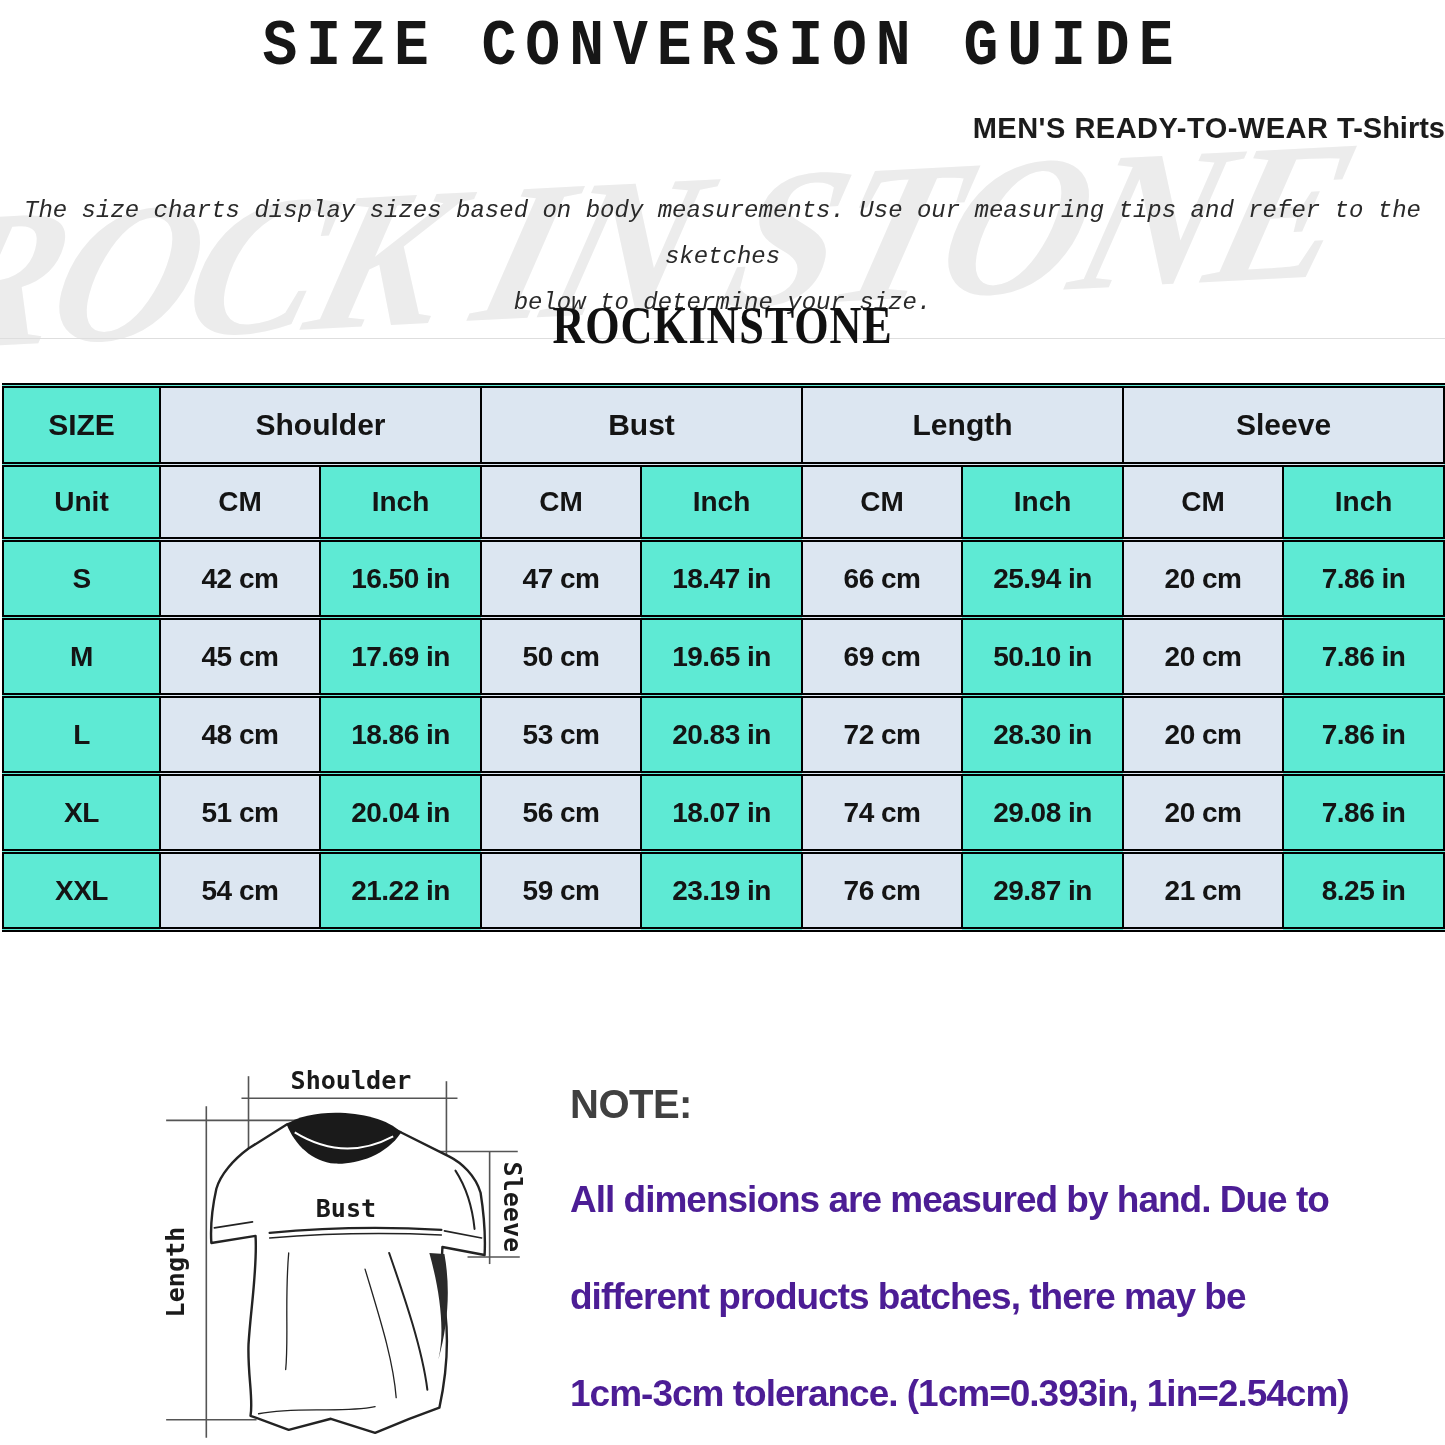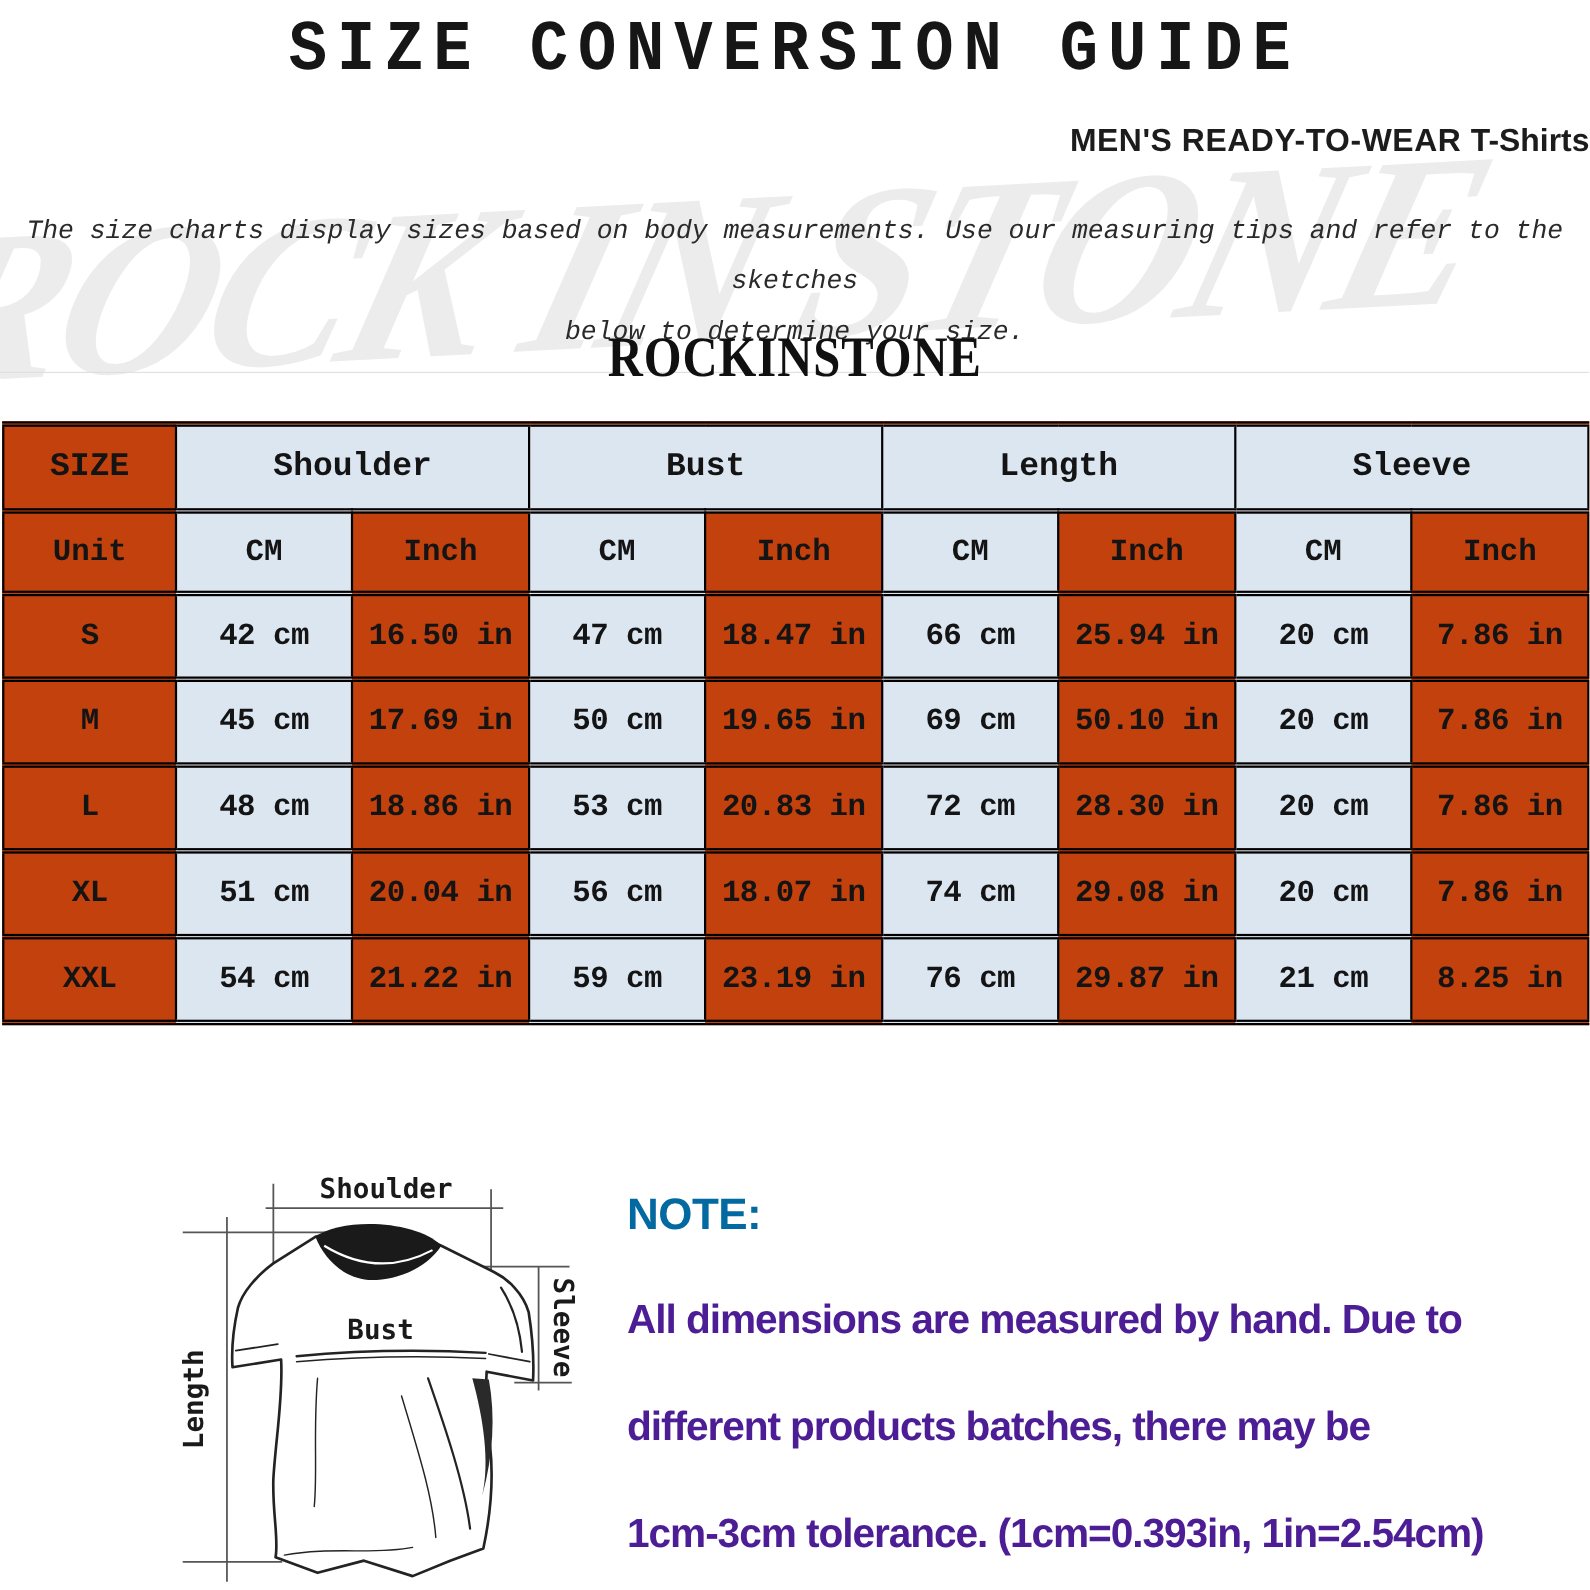--- a/index.html
+++ b/index.html
@@ -37,41 +37,41 @@
   .watermark{
     position:absolute;top:168px;left:-35px;width:1520px;z-index:0;
     font-family:"Liberation Serif", serif;font-style:italic;
     font-size:196px;font-weight:700;color:#ececec;white-space:nowrap;
     transform:rotate(-3deg) skewX(-18deg);transform-origin:left top;
     letter-spacing:-6px;user-select:none;
   }
   
   .size-table{
     position:absolute;left:2px;top:383px;width:1441px;z-index:4;
-    border-collapse:collapse;table-layout:fixed;background:#c2410c;font-family:Liberation Mono, monospace;
+    border-collapse:collapse;table-layout:fixed;background:#5eead4;
   }
   .size-table td{
     border-left:2px solid #000;border-right:2px solid #000;
     border-top:5px double #000;border-bottom:5px double #000;
     text-align:center;vertical-align:middle;padding:0;
     font-weight:700;color:#141414;
   }
   .size-table .blue{background:#dce6f1;}
   .row-group td{height:74px;font-size:30px;}
   .row-unit  td{height:70px;font-size:28px;}
   .row-data  td{height:73px;font-size:28px;letter-spacing:-.5px;}
   
   .diagram-wrap{position:absolute;left:138px;top:1056px;width:432px;height:389px;z-index:2;}
   .diagram-wrap svg{display:block;}
   .diagram-label{
     font-family:"DejaVu Sans Mono", monospace;font-size:25px;font-weight:600;fill:#1a1a1a;
   }
   .note-block{position:absolute;left:570px;top:1082px;width:840px;z-index:2;}
   .note-heading{
-    font-size:40px;font-weight:700;color:#0369a1;letter-spacing:-.5px;margin:0 0 52px 0;
+    font-size:40px;font-weight:700;color:#404040;letter-spacing:-.5px;margin:0 0 52px 0;
   }
   .note-line{
     font-size:37px;font-weight:700;color:#4c1d95;letter-spacing:-1px;
     margin:0 0 55px 0;white-space:nowrap;
   }
 </style>
 </head>
 <body>
 
 <div class="watermark">ROCK IN STONE</div>

